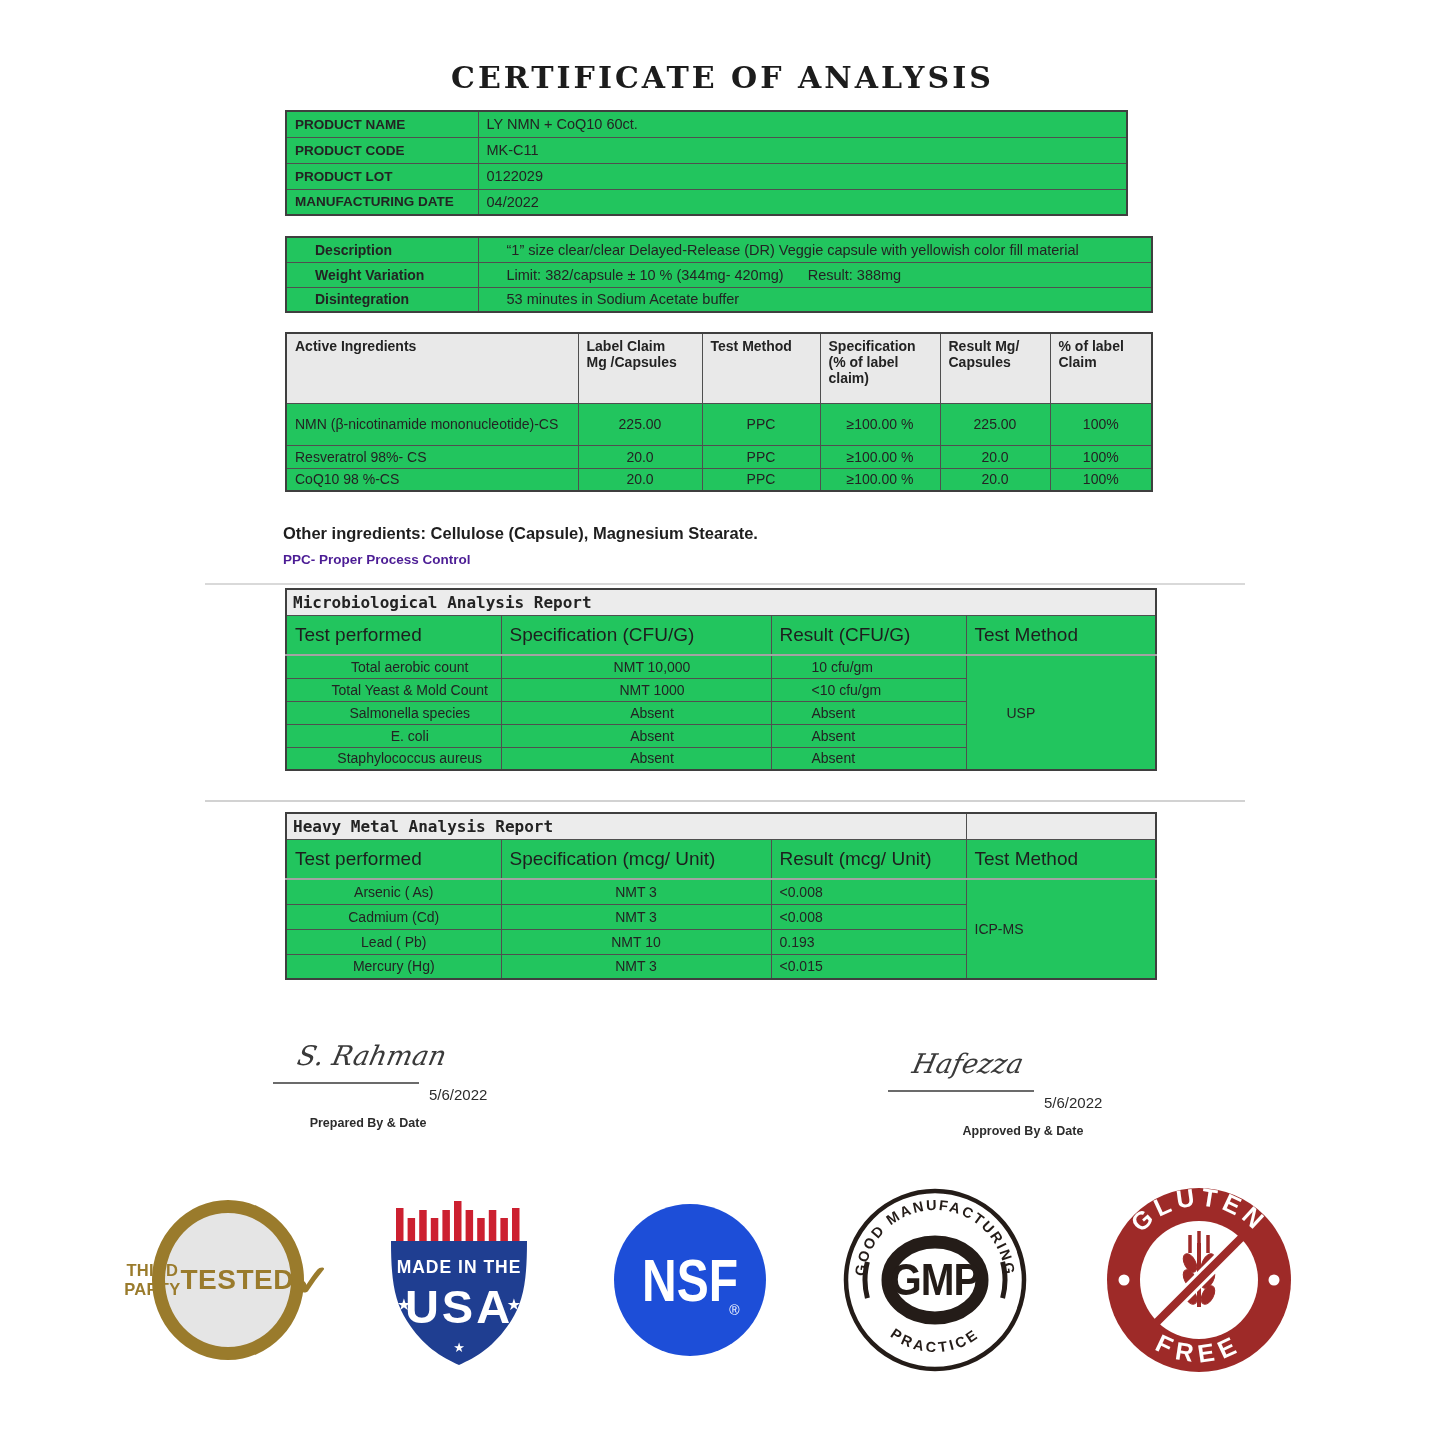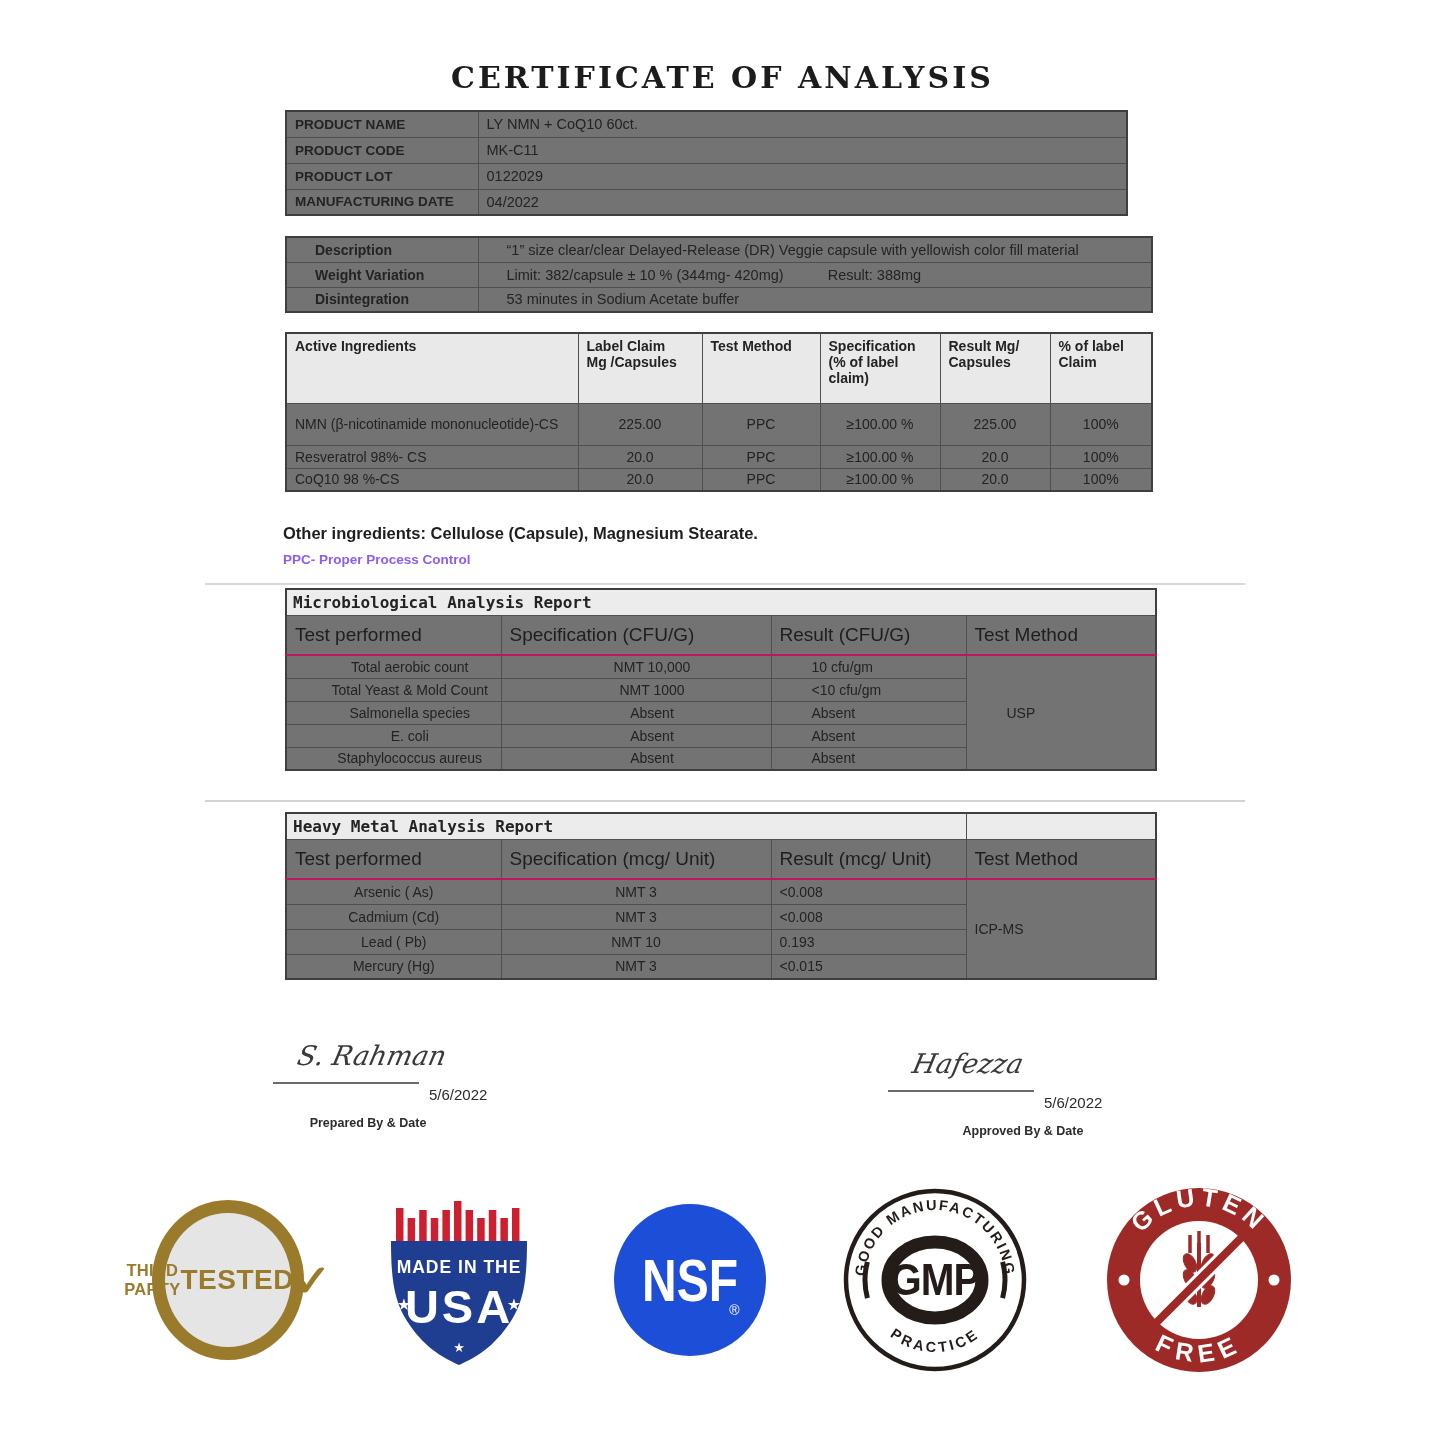--- a/index.html
+++ b/index.html
@@ -13,60 +13,60 @@
     overflow: hidden;
   }
   .doc-title {
     position: absolute; top: 60px; left: 0; width: 100%;
     text-align: center;
     font-family: "DejaVu Serif", serif;
     font-size: 30px; font-weight: 700; letter-spacing: 3px;
     color: #1c1c1c;
   }
   table { border-collapse: collapse; table-layout: fixed; }
-  .tbl { position: absolute; border: 2px solid #3f3f3f; background: #737373; }
+  .tbl { position: absolute; border: 2px solid #3f3f3f; background: #22c55e; }
   .tbl td { border: 1px solid #4f4f4f; padding: 2px 8px; font-size: 14px; color: #232323; vertical-align: middle; }
 
   
   .product { left: 285px; top: 110px; width: 843px; }
   .product td { height: 26px; font-size: 14.5px; }
   .product td.lbl { width: 192px; font-weight: bold; font-size: 13.5px; }
 
   
   .desc { left: 285px; top: 236px; width: 868px; }
   .desc td { height: 25px; font-size: 14.5px; padding-left: 28px; }
   .desc td.lbl { width: 192px; font-weight: bold; font-size: 14px; }
-  .desc .v2 { margin-left: 40px; }
+  .desc .v2 { margin-left: 20px; }
 
   
   .active { left: 285px; top: 332px; width: 868px; }
   .active td { text-align: center; height: 23px; }
   .active td:first-child { text-align: left; }
   .active tr.hdr td {
     background: #e9e9e9; font-weight: bold; text-align: left;
     vertical-align: top; white-space: pre-line; height: 70px;
     font-size: 14px; padding-top: 4px;
   }
   .active tr.r0 td { height: 42px; }
 
   
   .note1 { position: absolute; left: 283px; top: 524px; font-size: 16.5px; font-weight: bold; color: #1e1e1e; }
-  .note2 { position: absolute; left: 283px; top: 552px; font-size: 13.5px; font-weight: bold; color: #8b5cf6; }
+  .note2 { position: absolute; left: 283px; top: 552px; font-size: 13.5px; font-weight: bold; color: #4c1d95; }
 
   
   .report td.report-title {
     background: #ececec;
     font-family: "DejaVu Sans Mono", monospace;
     font-weight: bold; font-size: 16px; height: 26px; padding-left: 6px;
     letter-spacing: 0px;
     margin-top: 32px;
   }
   .report td.bighdr {
     font-size: 19px; font-weight: 400; color: #1e1e1e;
-    height: 40px; border-bottom: 2px solid #be185d; text-align: left; padding-left: 8px;
+    height: 40px; border-bottom: 2px solid #a3a3a3; text-align: left; padding-left: 8px;
   }
   .report td.c { text-align: center; }
   .report td.l { text-align: left; }
   .report td.method { vertical-align: middle; text-align: left; font-size: 14px; }
   .micro { left: 285px; top: 588px; width: 870px; }
   .micro td { height: 23px; padding-left: 40px; }
   .heavy { left: 285px; top: 812px; width: 870px; }
   .heavy td { height: 25px; }
   .scanline { position: absolute; height: 2px; background: #d9d9d9; }
 

